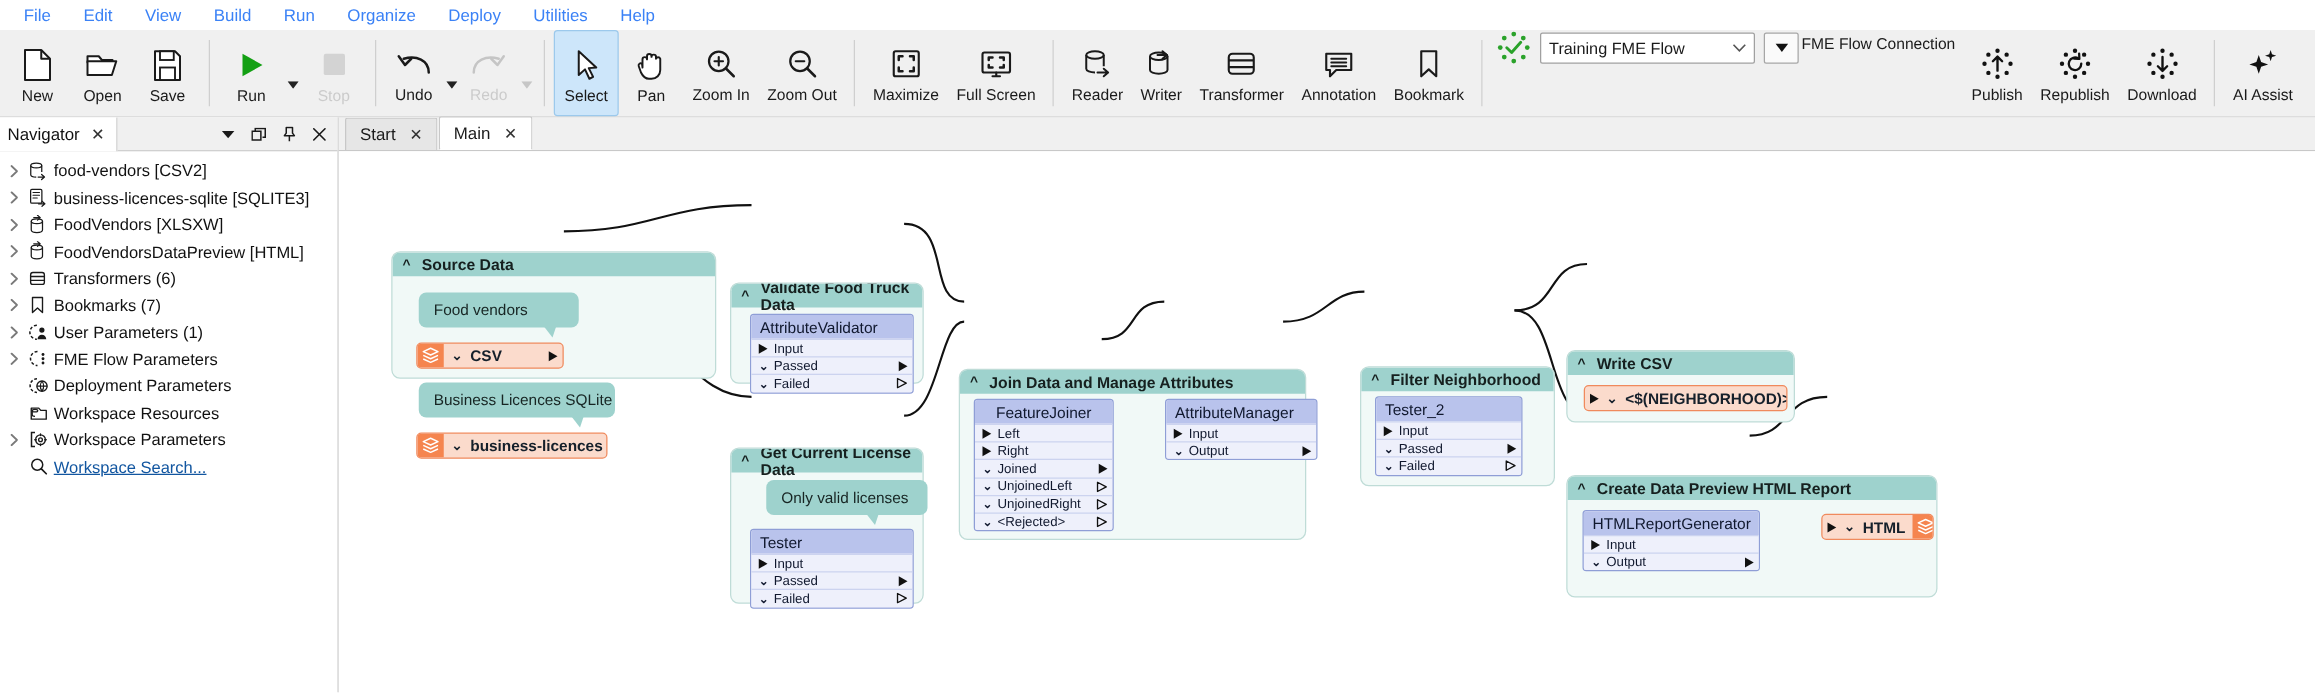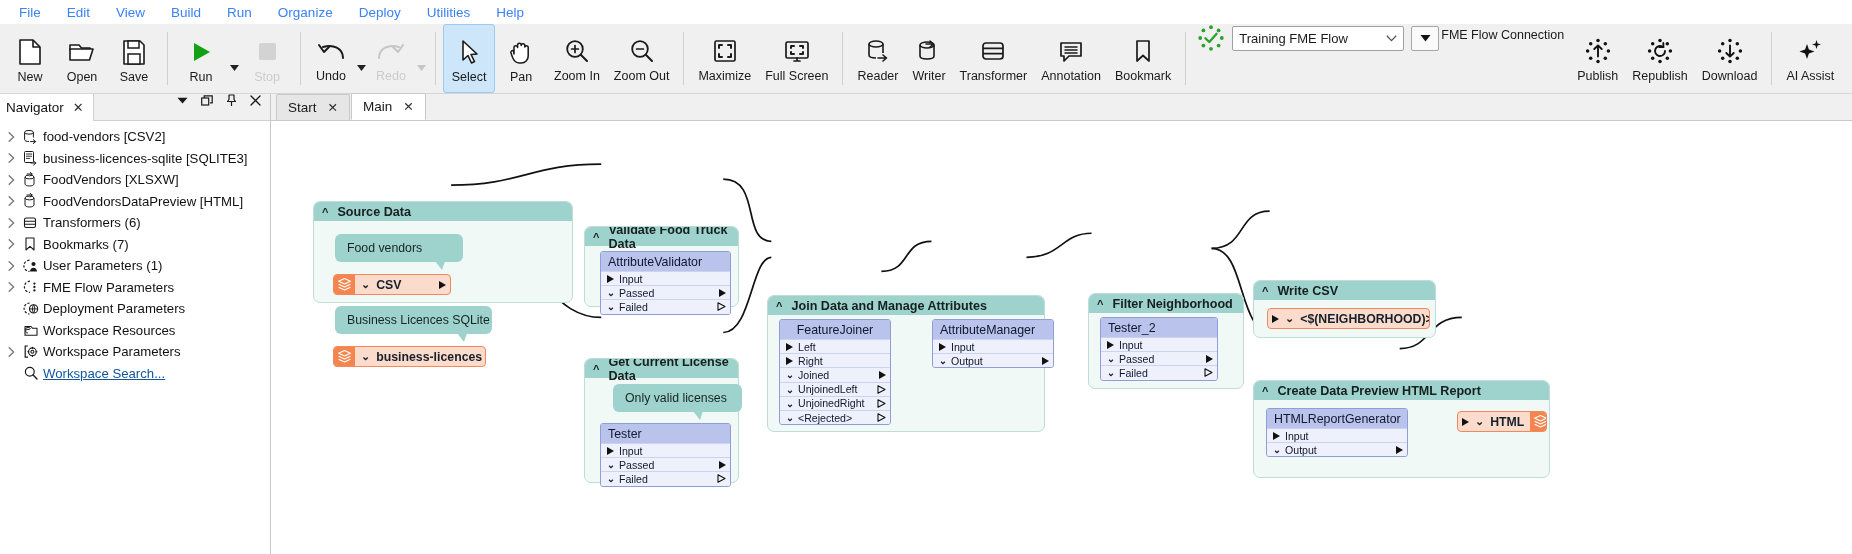--- a/index.html
+++ b/index.html
@@ -70,21 +70,21 @@
   .flowconn-lbl { font-size: 12.5px; color:#1a1a1a; margin-top:4px; padding-left:2px;}
 
   
   .body-row { display: flex; height: 460px; }
   .navigator {
     width: 271px; background: #ffffff; flex: none;
     border-right: 1px solid #c8c8c8;
     display: flex; flex-direction: column;
   }
   .nav-header {
-    height: 27px; display: flex; align-items: flex-start;
+    height: 27px; display: flex; align-items: center;
     background: #f0f0f0; border-bottom:1px solid #d0d0d0;
   }
   .nav-tab {
     background:#fff; height:27px; display:flex; align-items:center;
     gap:9px; padding: 0 9px 0 6px; font-size:13.5px; color:#111;
     border-right:1px solid #d0d0d0;
   }
   .nav-tab-x { font-size: 13px; color:#333; cursor:default; }
   .nav-hdr-icons {
     margin-left:auto; display:flex; align-items:center; gap:13px;

